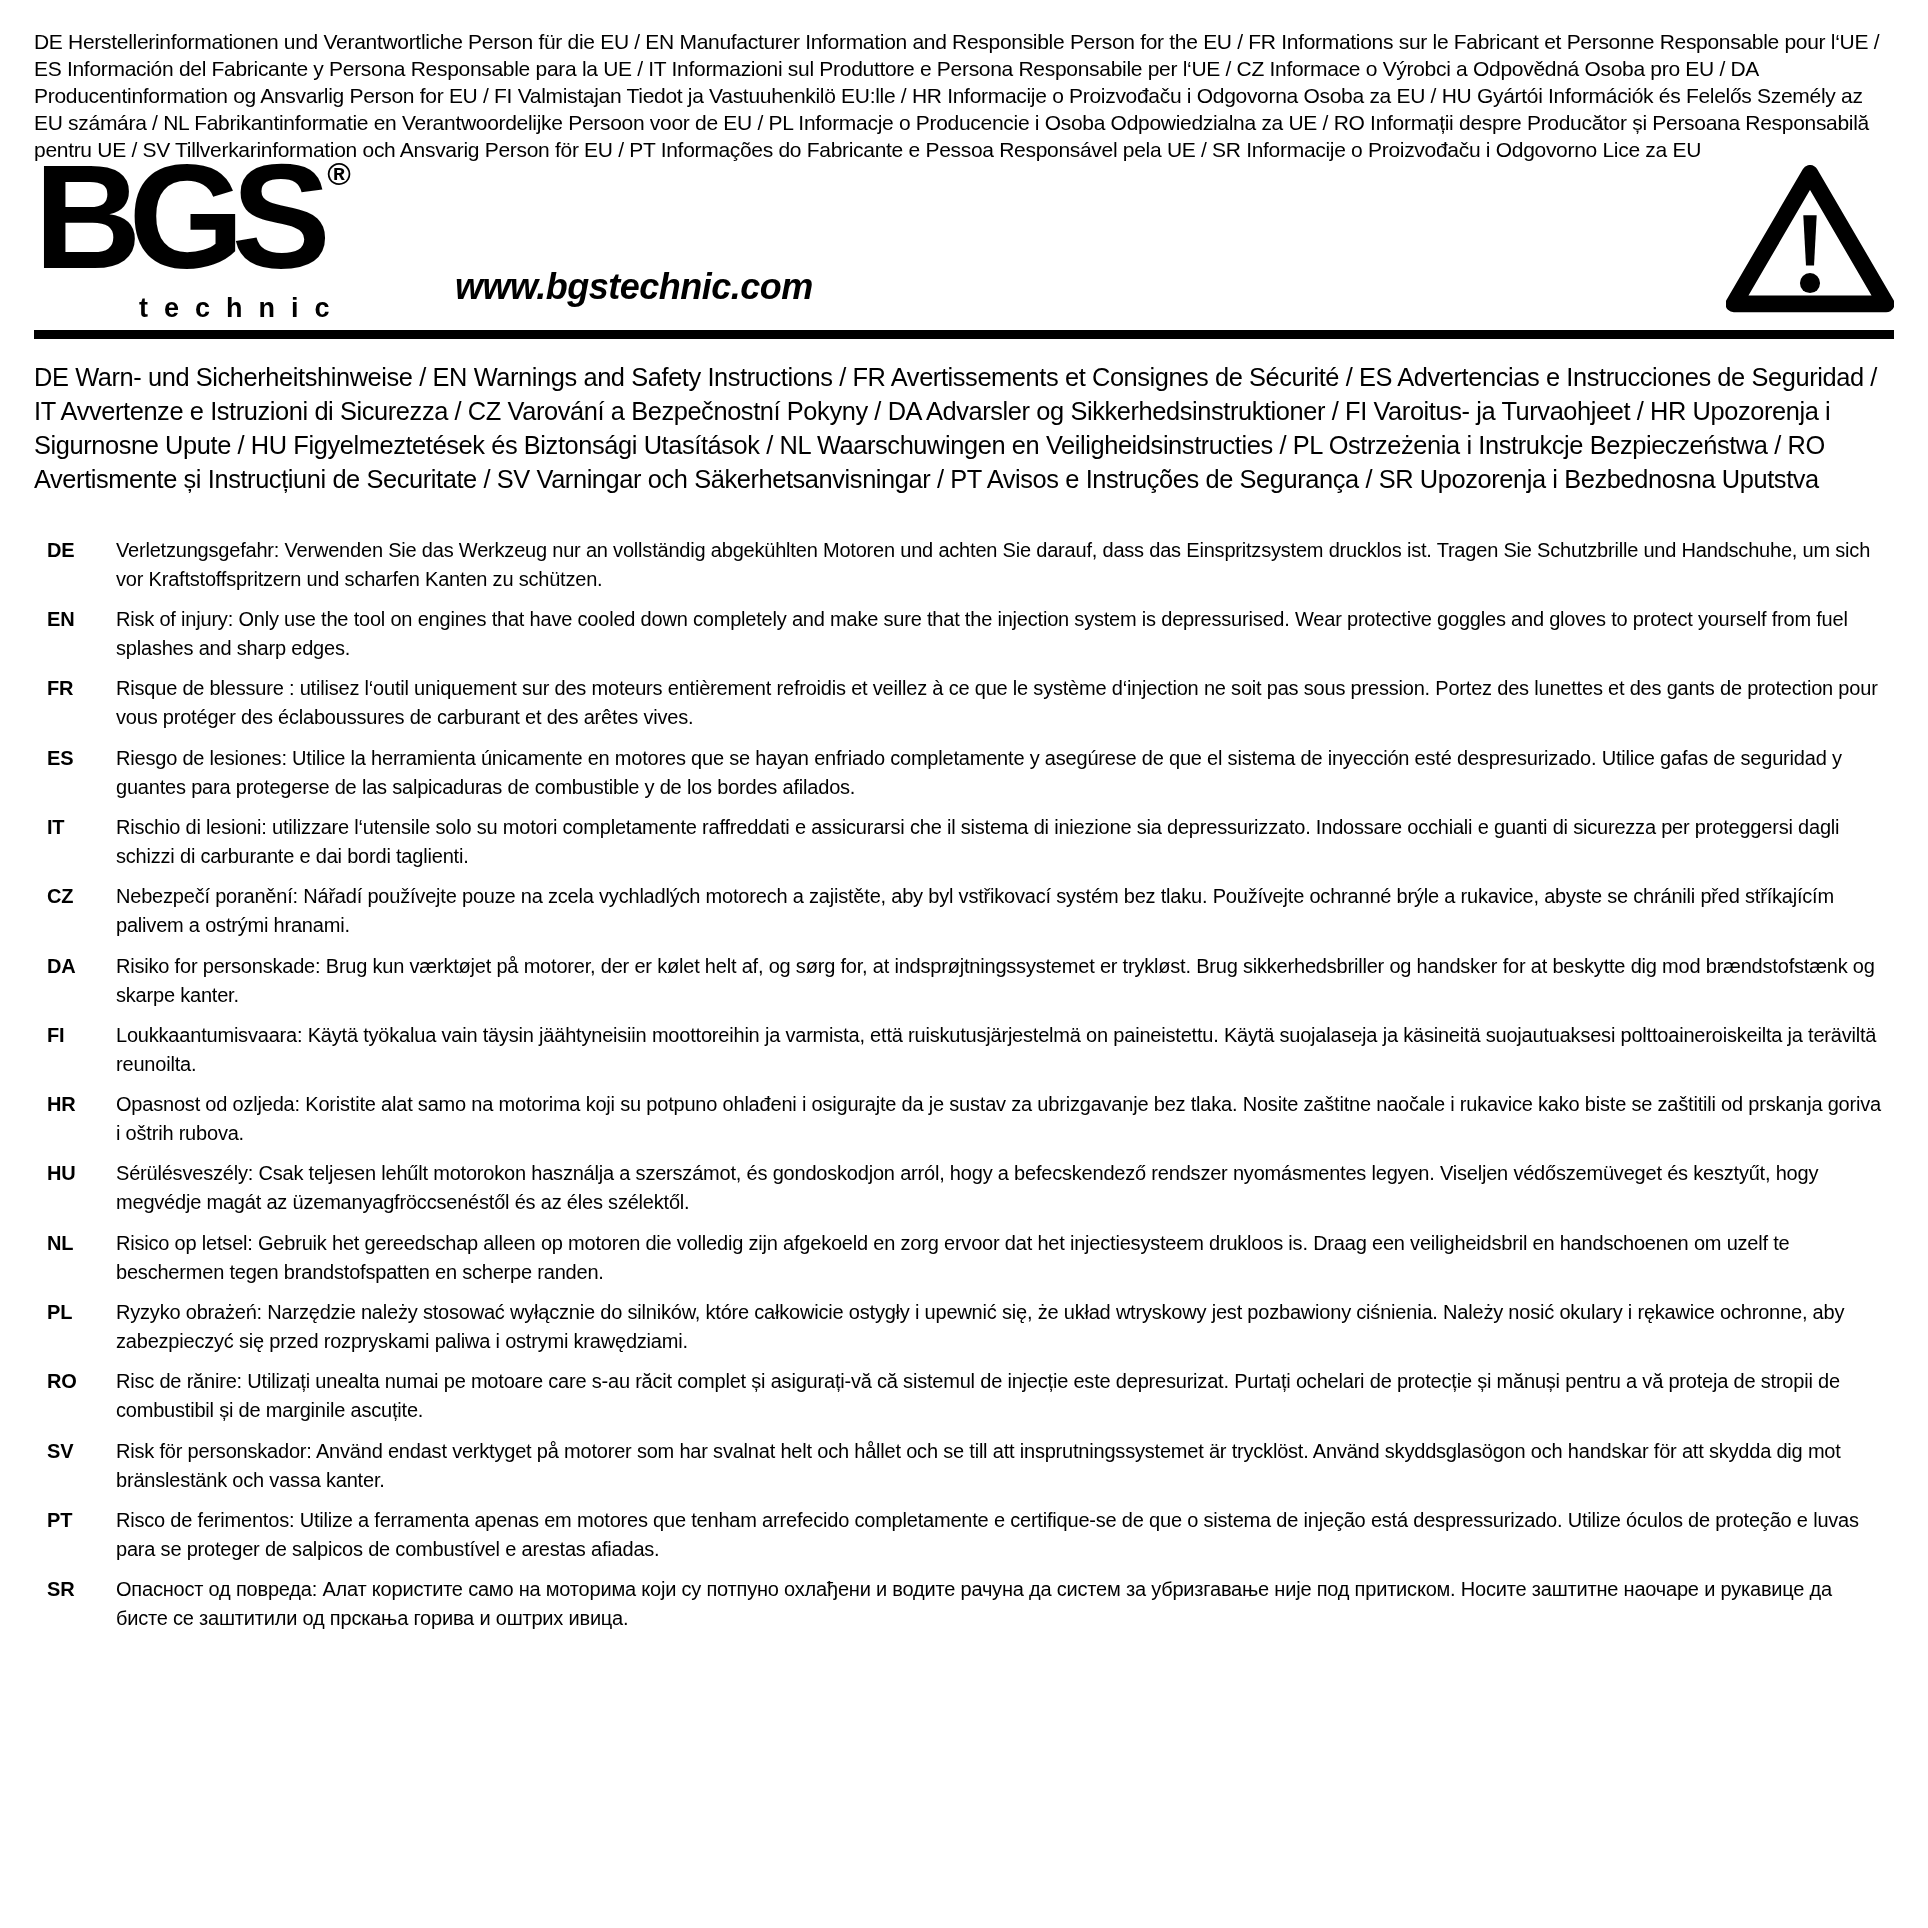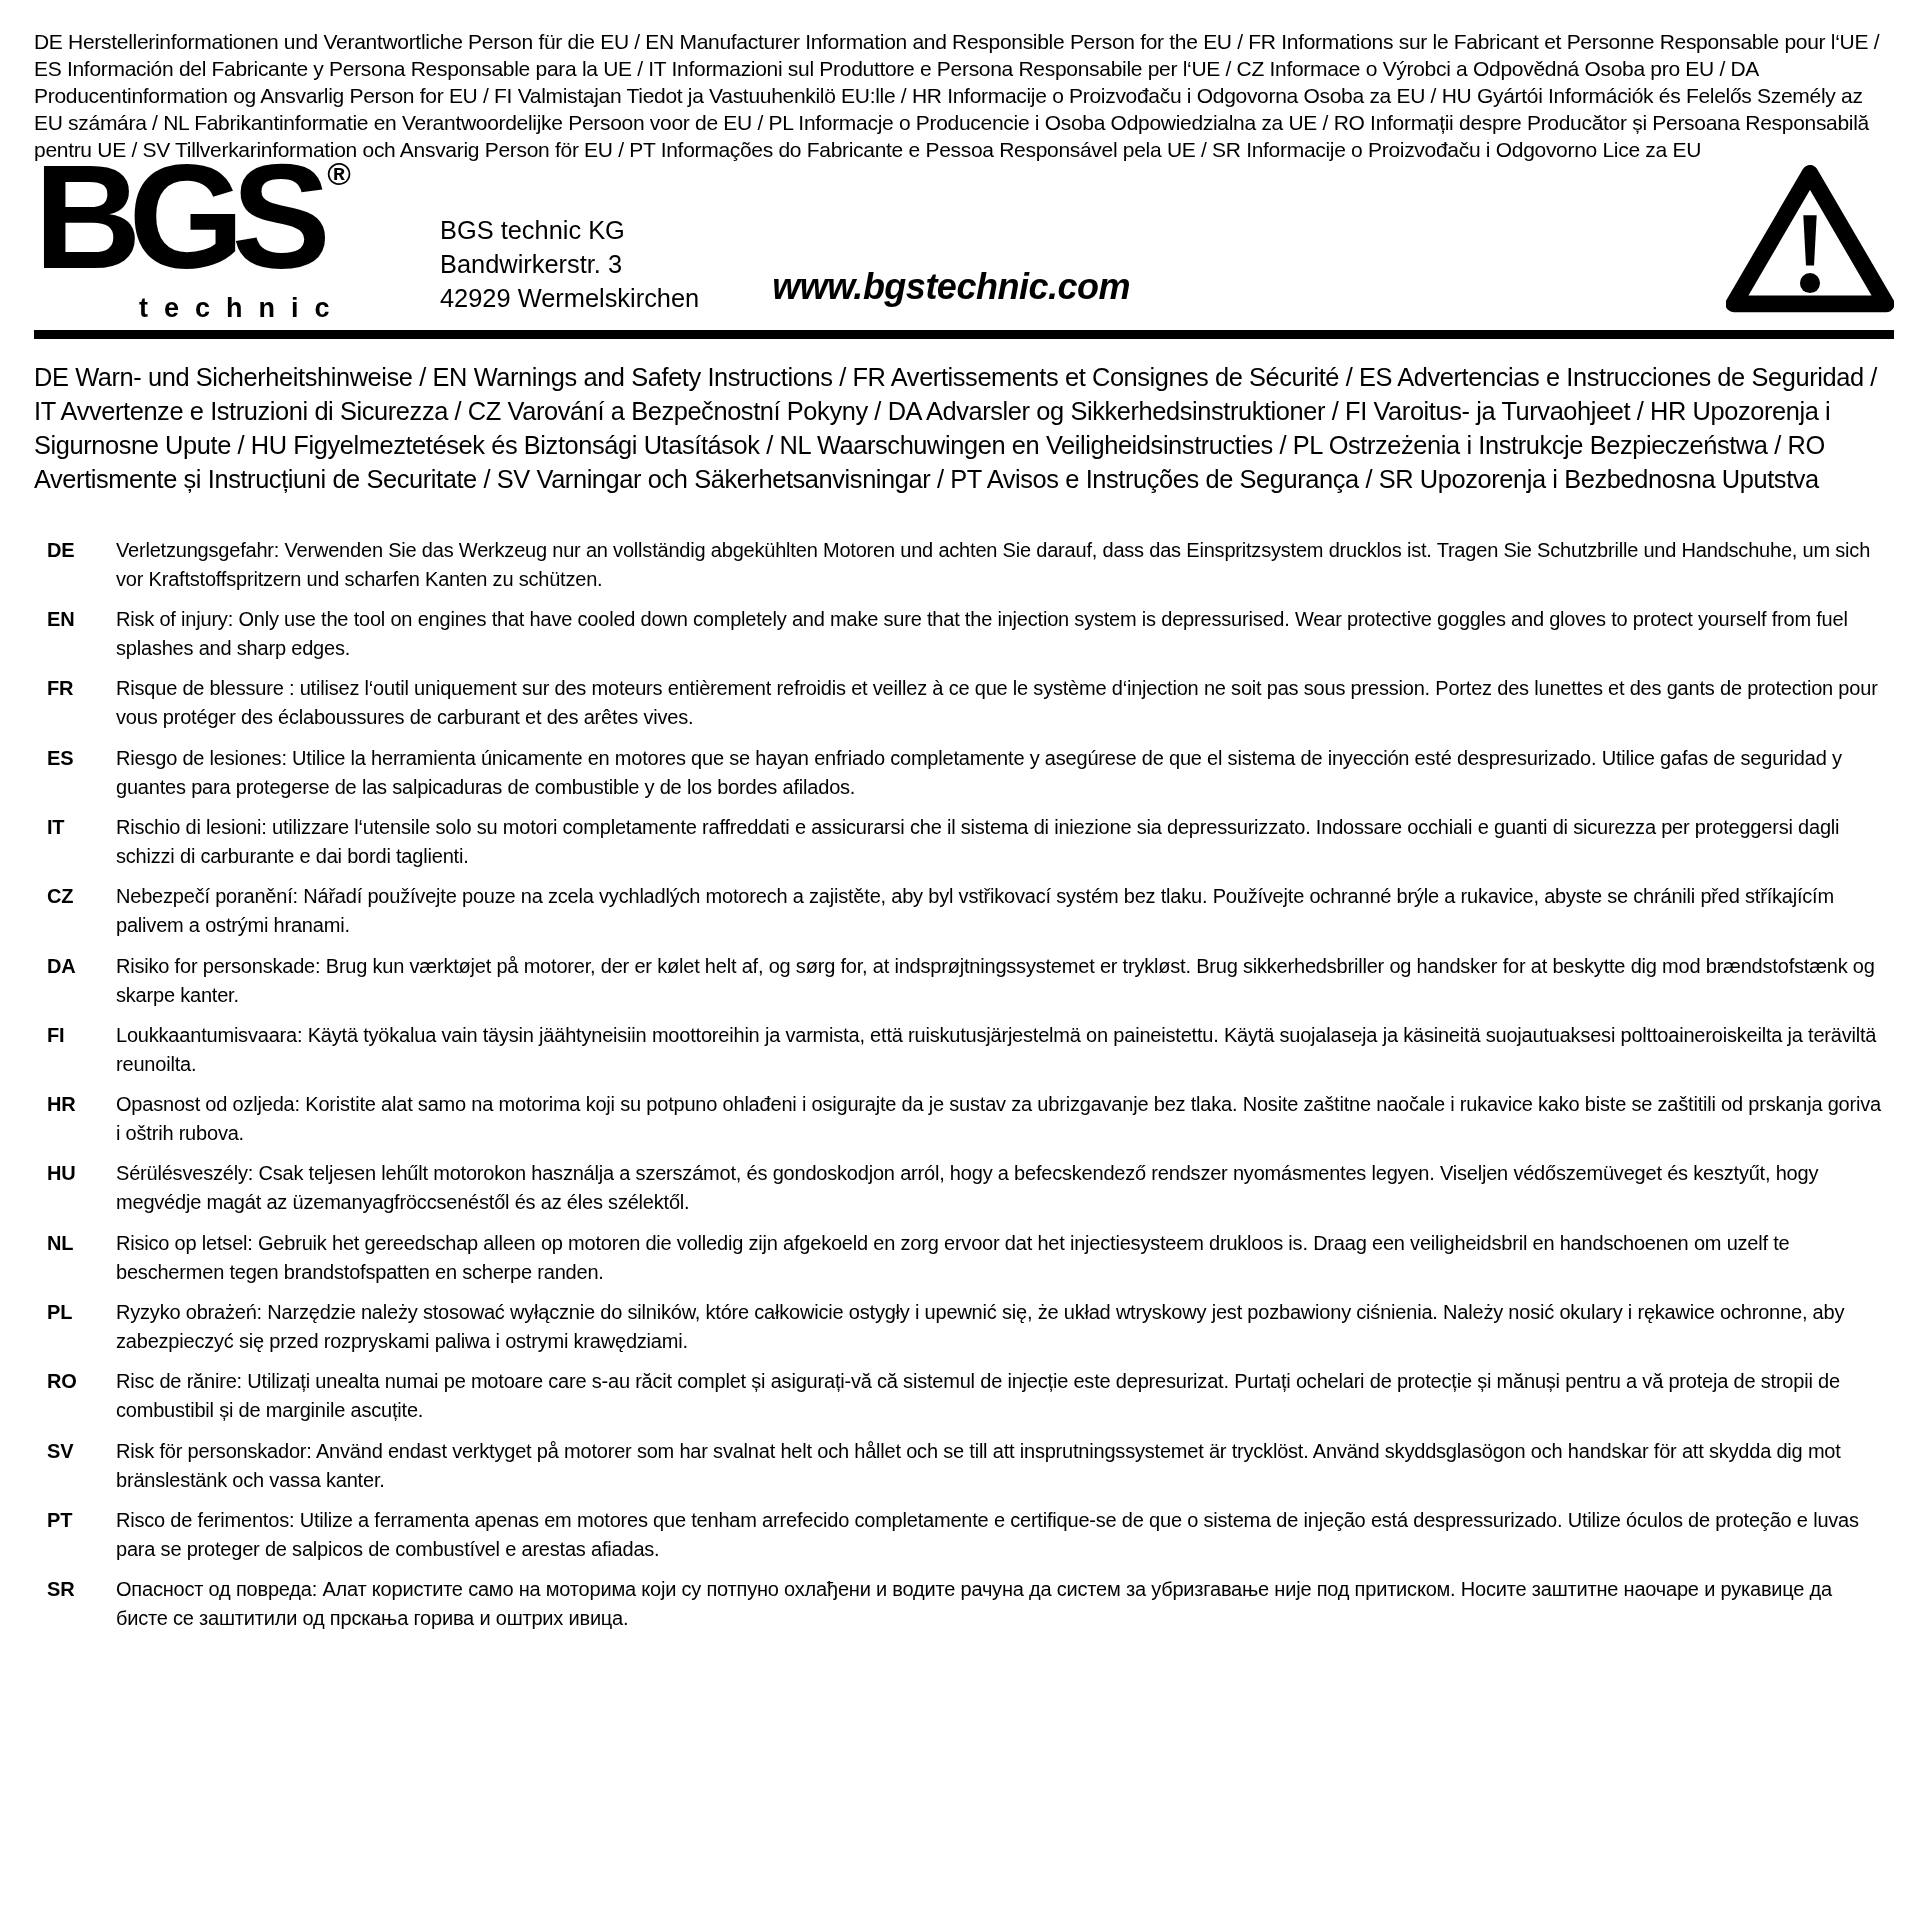--- a/index.html
+++ b/index.html
@@ -132,25 +132,20 @@
 <div class="page">
 
   <div class="header-paragraph">DE Herstellerinformationen und Verantwortliche Person für die EU  /  EN Manufacturer Information and Responsible Person for the EU  /  FR Informations sur le Fabricant et Personne Responsable pour l‘UE  /  ES Información del Fabricante y Persona Responsable para la UE  /  IT Informazioni sul Produttore e Persona Responsabile per l‘UE  /  CZ Informace o Výrobci a Odpovědná Osoba pro EU  /  DA Producentinformation og Ansvarlig Person for EU  /  FI Valmistajan Tiedot ja Vastuuhenkilö EU:lle  /  HR Informacije o Proizvođaču i Odgovorna Osoba za EU  /  HU Gyártói Információk és Felelős Személy az EU számára  /  NL Fabrikantinformatie en Verantwoordelijke Persoon voor de EU  /  PL Informacje o Producencie i Osoba Odpowiedzialna za UE  /  RO Informații despre Producător și Persoana Responsabilă pentru UE  /  SV Tillverkarinformation och Ansvarig Person för EU  /  PT Informações do Fabricante e Pessoa Responsável pela UE  /  SR Informacije o Proizvođaču i Odgovorno Lice za EU</div>
 
   <div class="company-row">
     <div class="logo">
       <div class="logo-main"><span>BGS</span><span class="logo-reg">®</span></div>
       <div class="logo-sub">technic</div>
     </div>
 
-    <div class="company-address">
-      <div>BGS technic KG</div>
-      <div>Bandwirkerstr. 3</div>
-      <div>42929 Wermelskirchen</div>
-    </div>
 
 
     <div class="company-website">www.bgstechnic.com</div>
 
     <div class="warning-triangle">
       <svg width="168" height="149" viewBox="0 0 100 89" xmlns="http://www.w3.org/2000/svg">
         <path d="M50 5 L95.5 83 L4.5 83 Z" fill="none" stroke="#000" stroke-width="10" stroke-linejoin="round"></path>
         <path d="M46 30 L54 30 L52.4 60 L47.6 60 Z" fill="#000"></path>
         <circle cx="50" cy="70.5" r="6" fill="#000"></circle>
       </svg>

